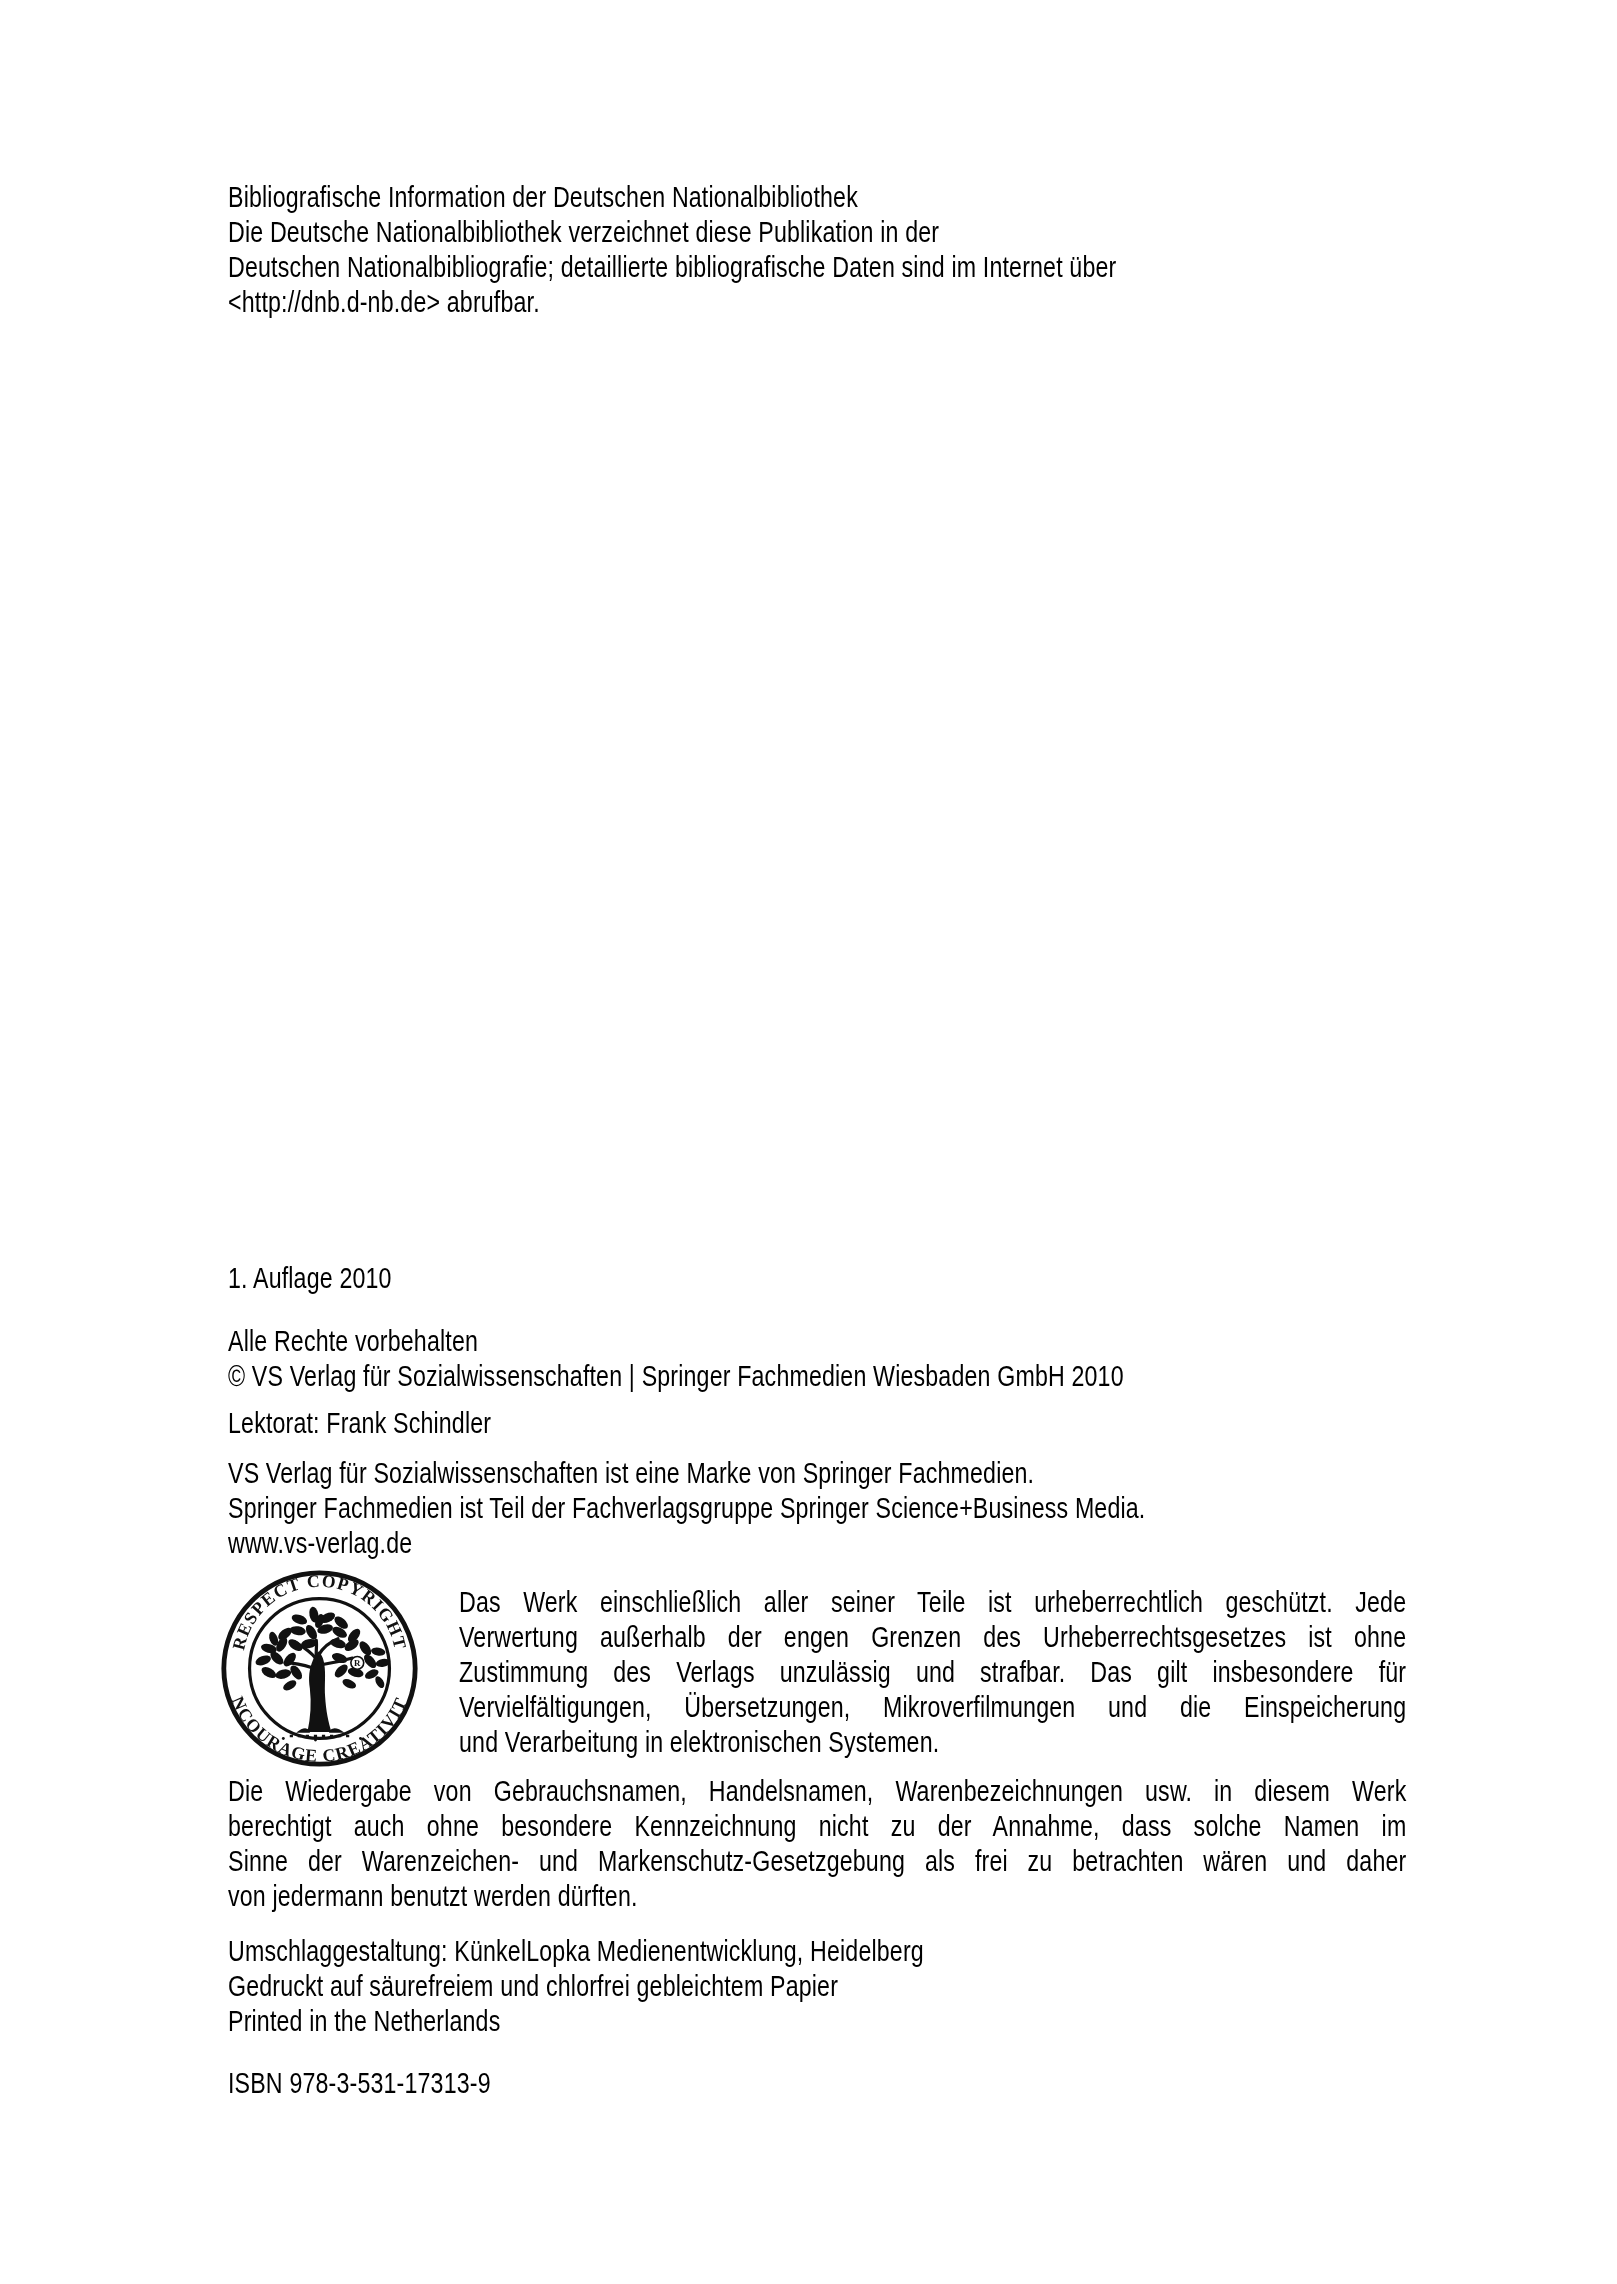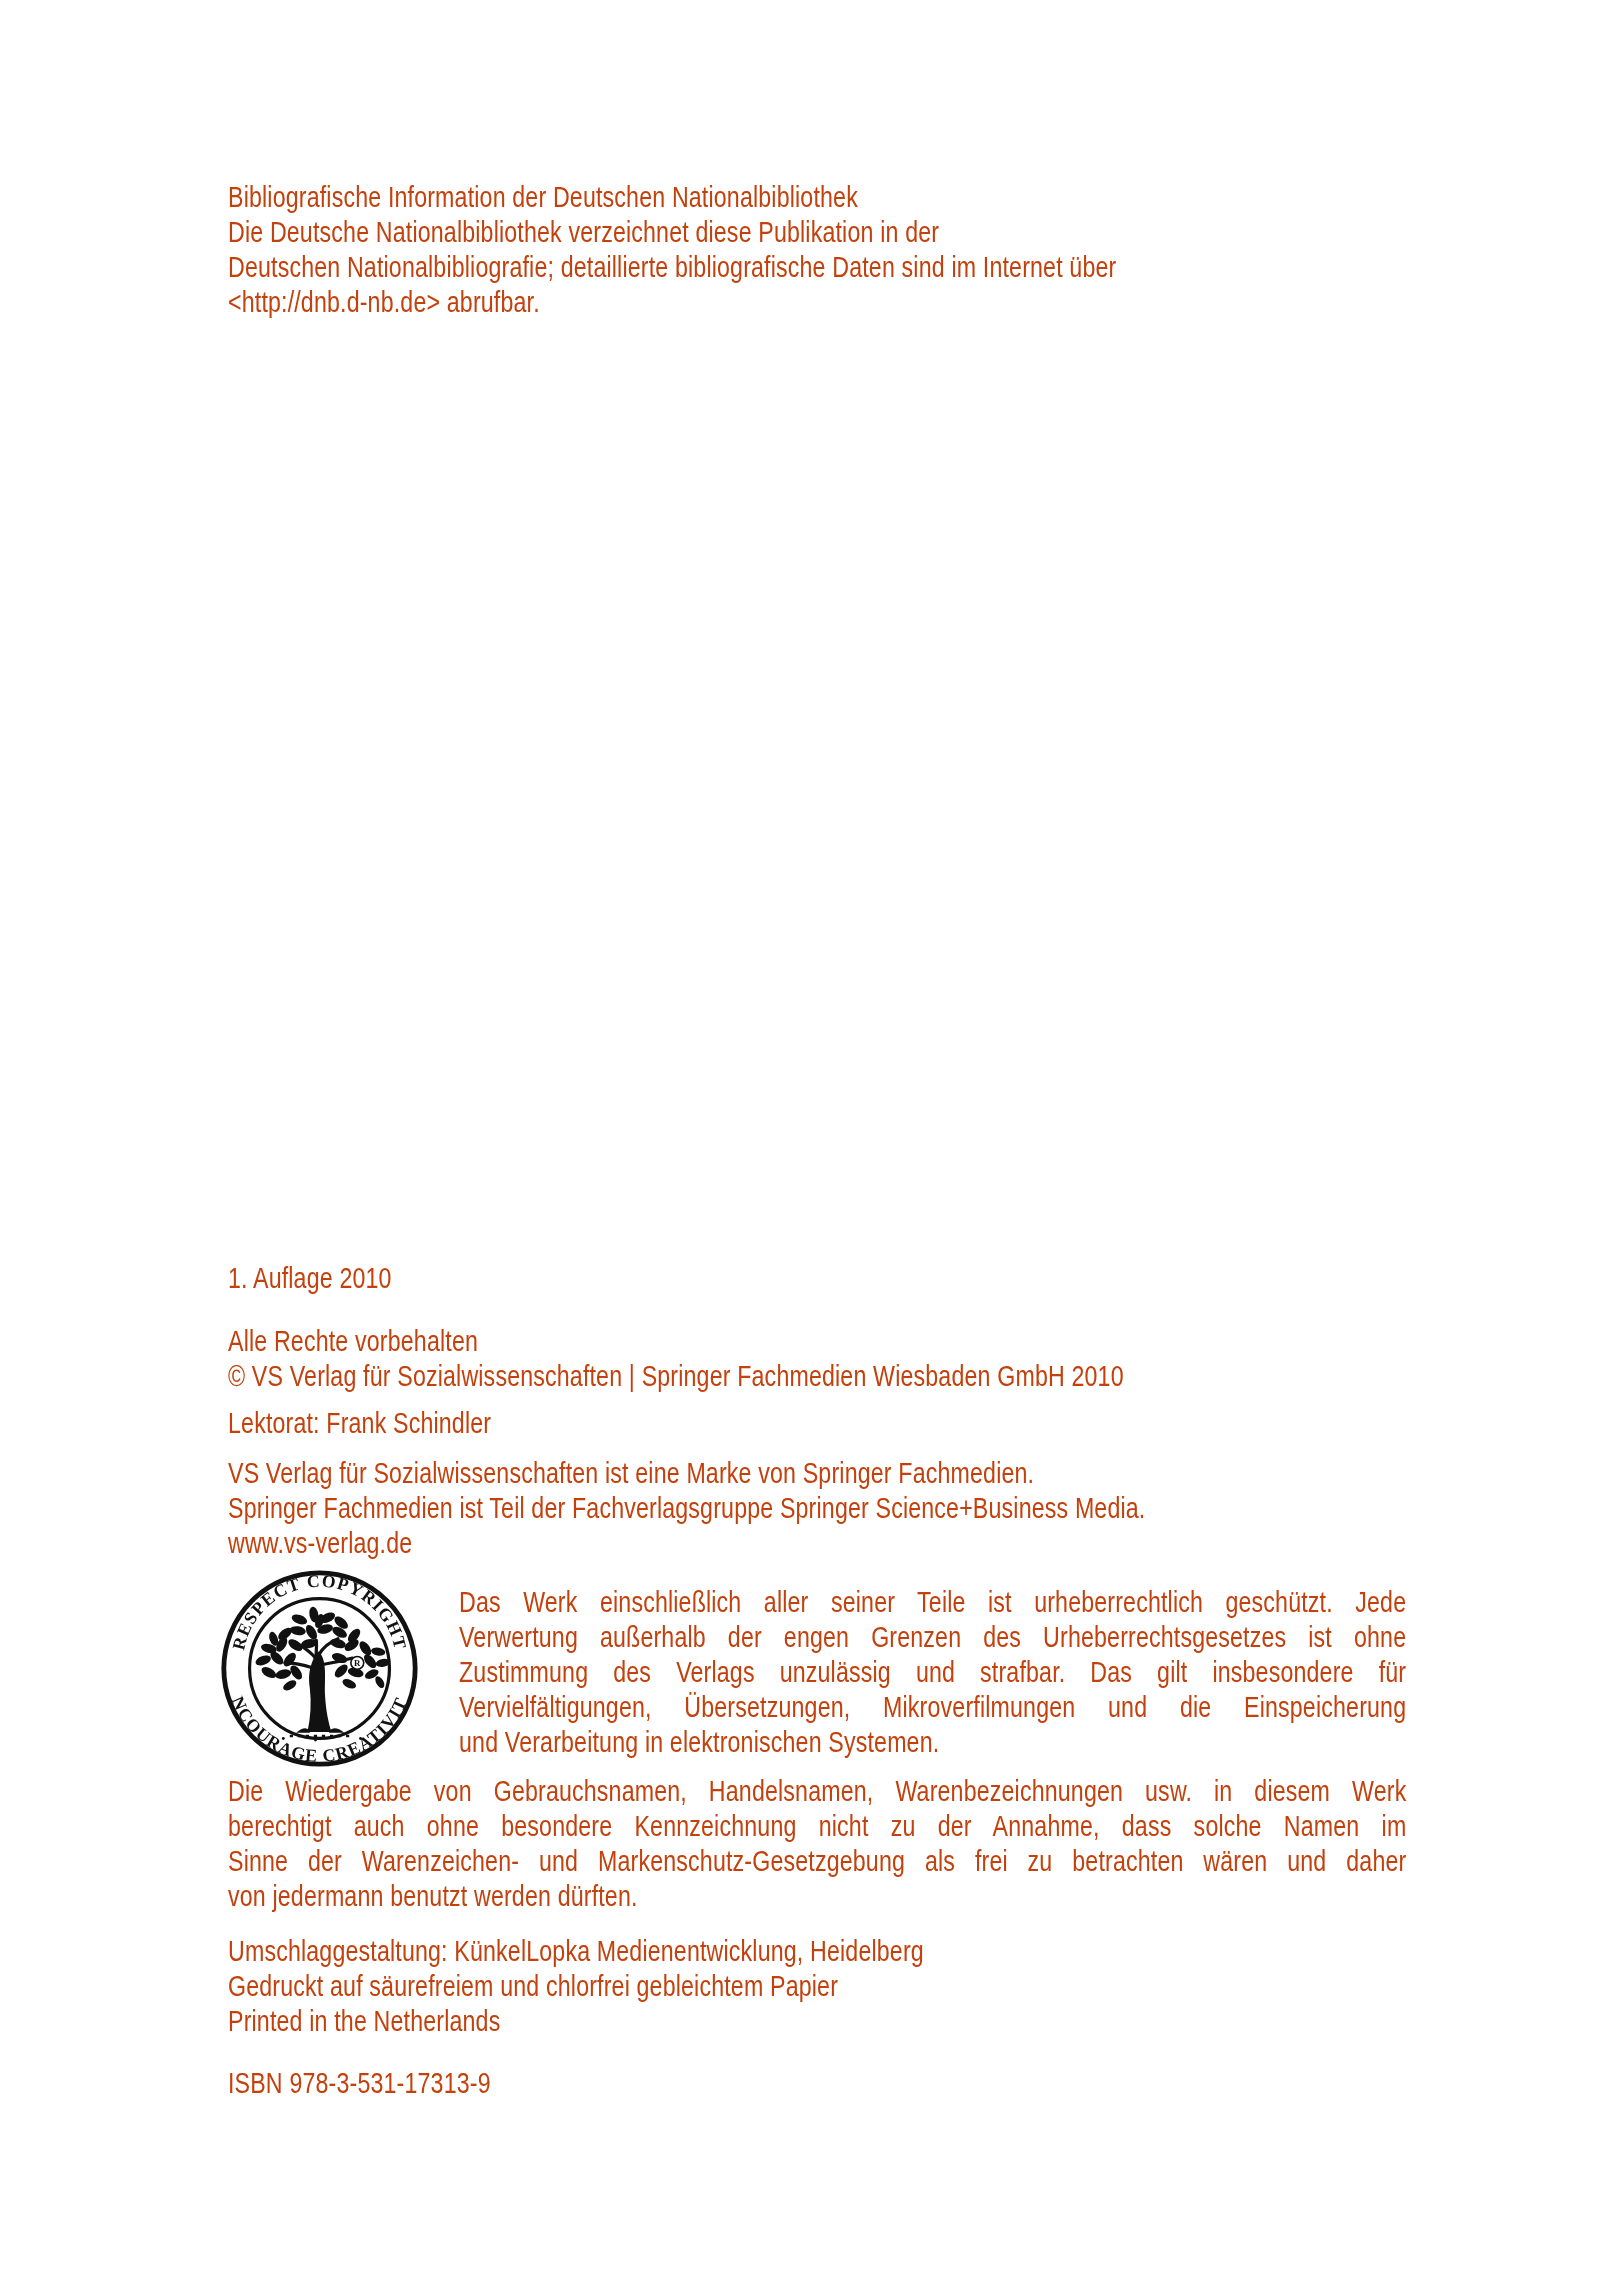--- a/index.html
+++ b/index.html
@@ -2,21 +2,21 @@
 <html style="font-size:13px"><head>
 <meta charset="utf-8">
 <style>
   html,body { margin:0; padding:0; background:#ffffff; }
   .page {
     position:relative;
     width:1602px; height:2284px;
     background:#ffffff;
     overflow:hidden;
     font-family:"Liberation Sans", sans-serif;
-    color:#c2410c;
+    color:#000000;
   }
   .tblock {
     position:absolute;
     font-size:29px;
     line-height:35px;
     font-weight:400;
     letter-spacing:0.2px;
     white-space:pre-line;
     transform:scaleX(0.8);
     transform-origin:0 0;

